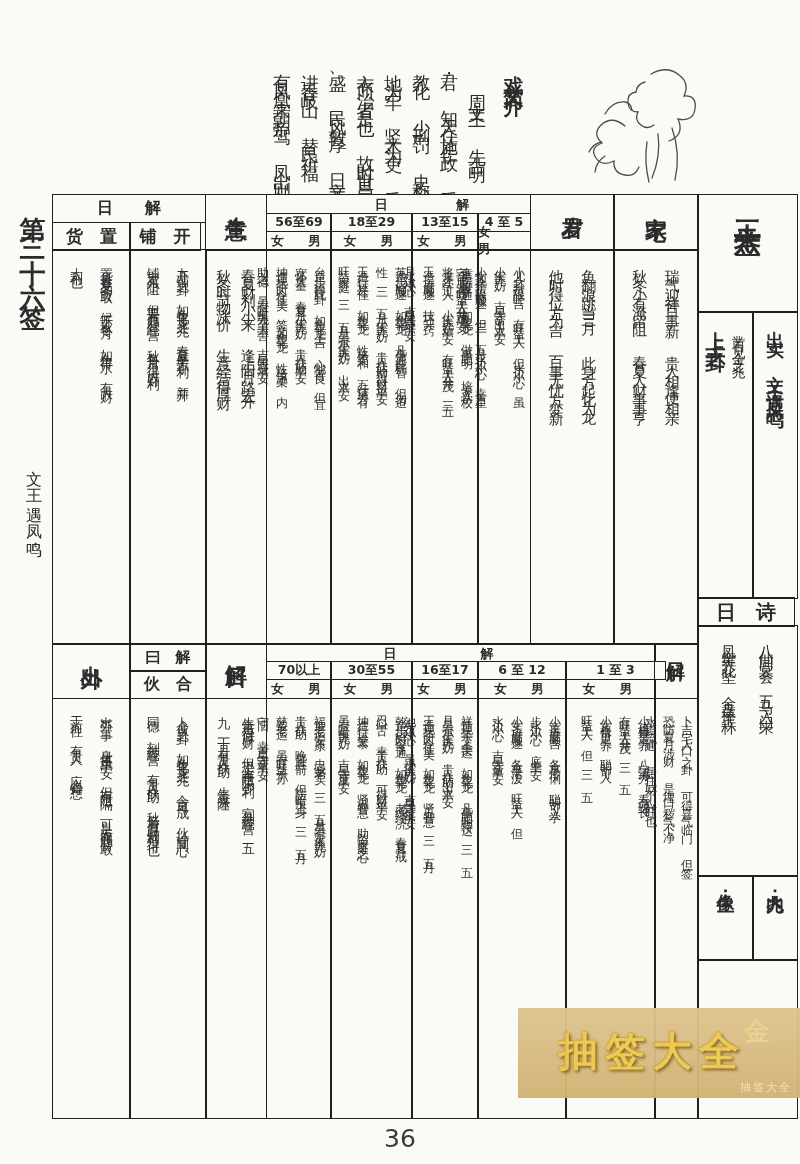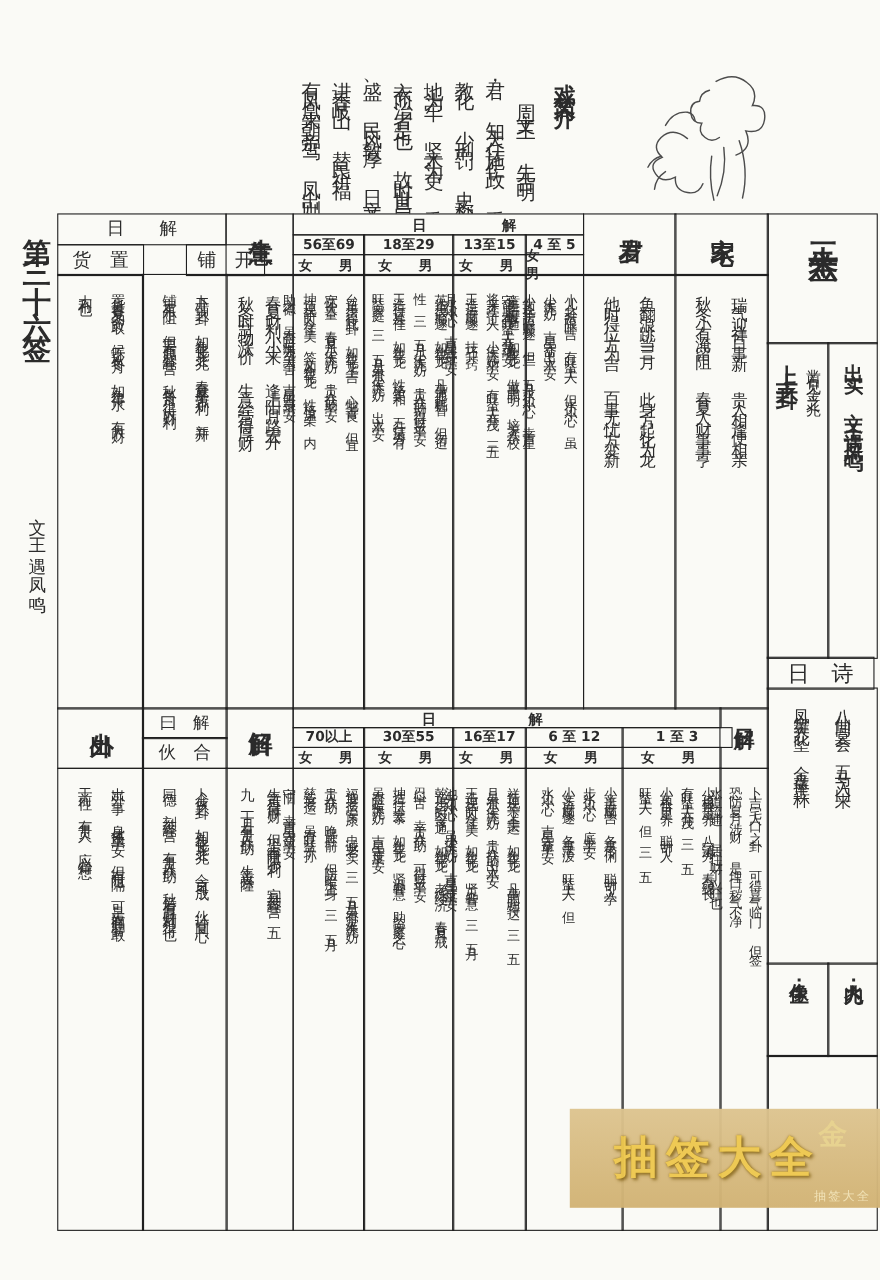--- a/index.html
+++ b/index.html
@@ -1,19 +1,19 @@
 <!DOCTYPE html>
 <html><head>
 <meta charset="utf-8">
 <style>
   html,body{margin:0;padding:0;background:#e8e8e6;}
   .page{position:relative;width:800px;height:1164px;background:#fafaf6;overflow:hidden;
         font-family:"DejaVu Sans","Liberation Sans",sans-serif;color:#2b2b2b;}
   .cell{position:absolute;border:1.5px solid #1f1f1f;box-sizing:border-box;}
-  .hd{display:flex;align-items:center;justify-content:center;font-weight:400;}
+  .hd{display:flex;align-items:center;justify-content:center;font-weight:700;}
   .vt{writing-mode:vertical-rl;text-orientation:upright;}
   .vcenter{display:flex;align-items:flex-start;justify-content:center;padding-top:4px;}
   .vlines{display:flex;flex-direction:row-reverse;justify-content:flex-start;
           align-items:flex-start;padding:7px 3px 4px 2px;height:100%;box-sizing:border-box;}
   .vlines.spread{justify-content:space-evenly;}
   .vl{writing-mode:vertical-rl;text-orientation:upright;}
   .dense .vl{font-size:12px;letter-spacing:4.5px;margin-left:2px;}
   .med .vl{font-size:13px;letter-spacing:4px;}
   .big2 .vl{font-size:15px;letter-spacing:8px;}
   .big3 .vl{font-size:15px;letter-spacing:9px;}
@@ -55,21 +55,21 @@
       <path d="M50 62 q-13 -11 -24 -1 q-9 9 1 18 q-13 5 -6 15 q6 9 18 3 q-1 12 11 14 q10 2 14 -8"></path>
       <path d="M30 50 q7 -13 20 -12 q6 1 7 8 M26 78 q-8 2 -12 10 M30 92 q-9 6 -10 16"></path>
     </g>
   </svg>
 
   <div class="margin-big vt">第三十六签</div>
   <div class="margin-small vt">文王遇凤鸣</div>
 
   <div class="cell hd" style="left:52px;top:194px;width:154px;height:29px;font-size:16px;">日　　解</div>
   <div class="cell hd" style="left:52px;top:222px;width:79px;height:29px;font-size:17px;">货　置</div>
-  <div class="cell hd" style="left:129px;top:222px;width:72px;height:29px;font-size:17px;margin-left:40px;">铺　开</div>
+  <div class="cell hd" style="left:129px;top:222px;width:72px;height:29px;font-size:17px;">铺　开</div>
   <div class="cell vcenter" style="left:205px;top:194px;width:62px;height:57px;">
     <span class="vt hdr-big">生意</span>
   </div>
 
   <div class="cell" style="left:266px;top:194px;width:265px;height:20px;">
     <span class="band-label" style="left:41%;">日</span>
     <span class="band-label" style="left:72%;">解</span>
   </div>
   <div class="cell hd range" style="left:266px;top:213px;width:66px;height:19px;">56至69</div>
   <div class="cell hd range" style="left:330px;top:213px;width:83px;height:19px;">18至29</div>
@@ -233,14 +233,15 @@
     <span class="vt" style="font-size:18px;font-weight:700;">生像：</span>
   </div>
   <div class="cell" style="left:697px;top:959px;width:101px;height:160px;"></div>
   <div class="hidden-char">金</div>
 
   <div class="wm">
     <div class="wm-text">抽签大全</div>
     <div class="wm-sub">抽签大全</div>
   </div>
 
+  <div class="pageno">36</div>
 
 </div>
 
 </body></html>

